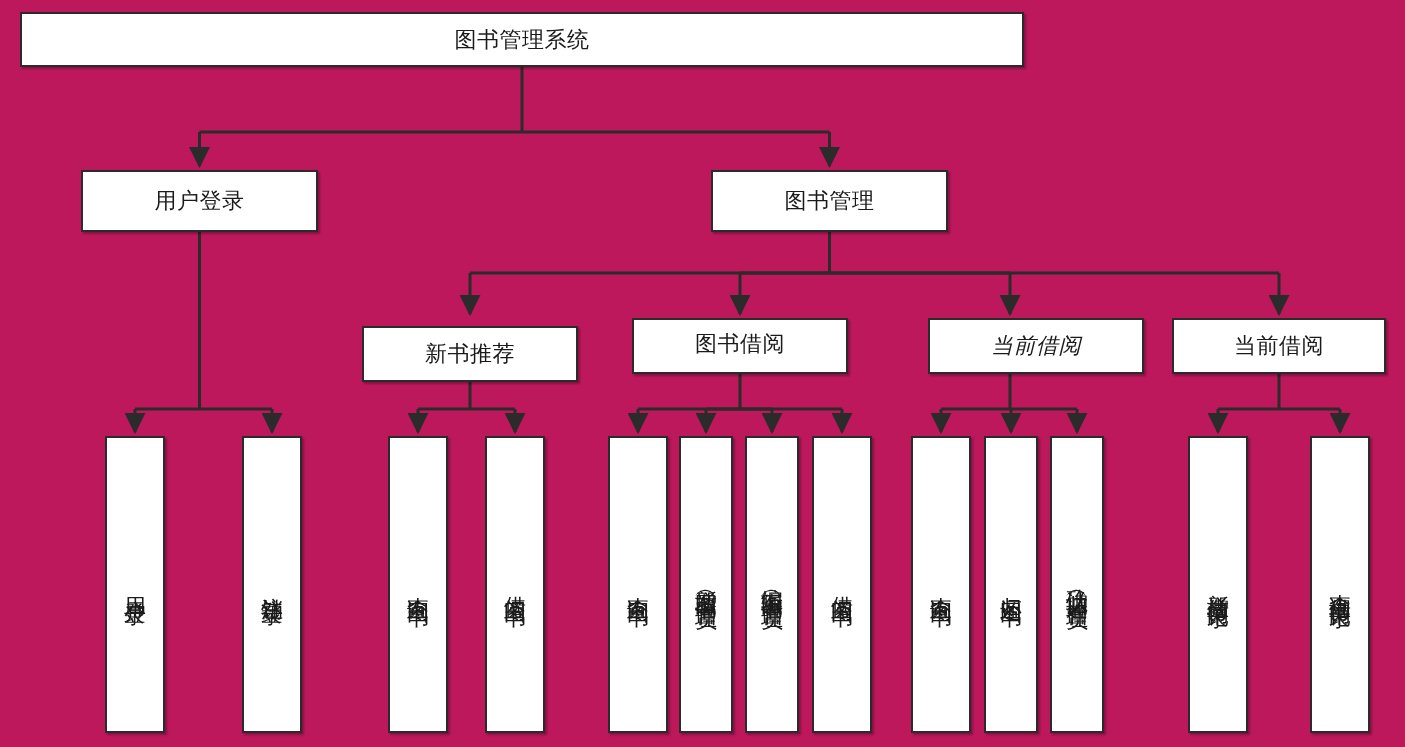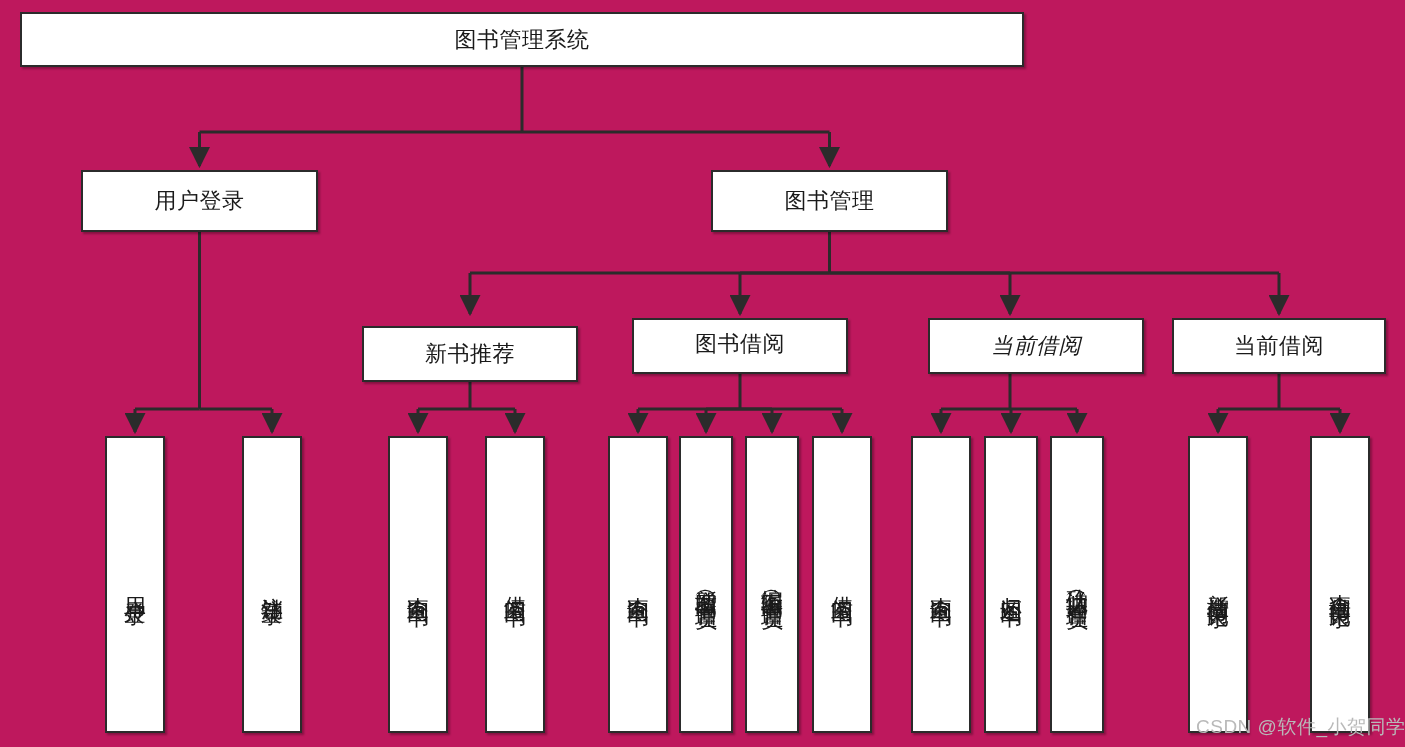--- a/index.html
+++ b/index.html
@@ -180,15 +180,14 @@
         <span class="node-label">确认归还（管理员）</span>
       </div>
       <div class="node-box node-vertical" style="left: 1188px; top: 436px; width: 60px; height: 297px;">
         <span class="node-label">新增借阅记录</span>
       </div>
       <div class="node-box node-vertical" style="left: 1310px; top: 436px; width: 60px; height: 297px;">
         <span class="node-label">查询借阅记录</span>
       </div>
     </div>
 
-  <div class="watermark" style="left: 1196px; top: 714px;">CSDN @软件_小贺同学</div>
 
 </div>
 
 </body></html>

